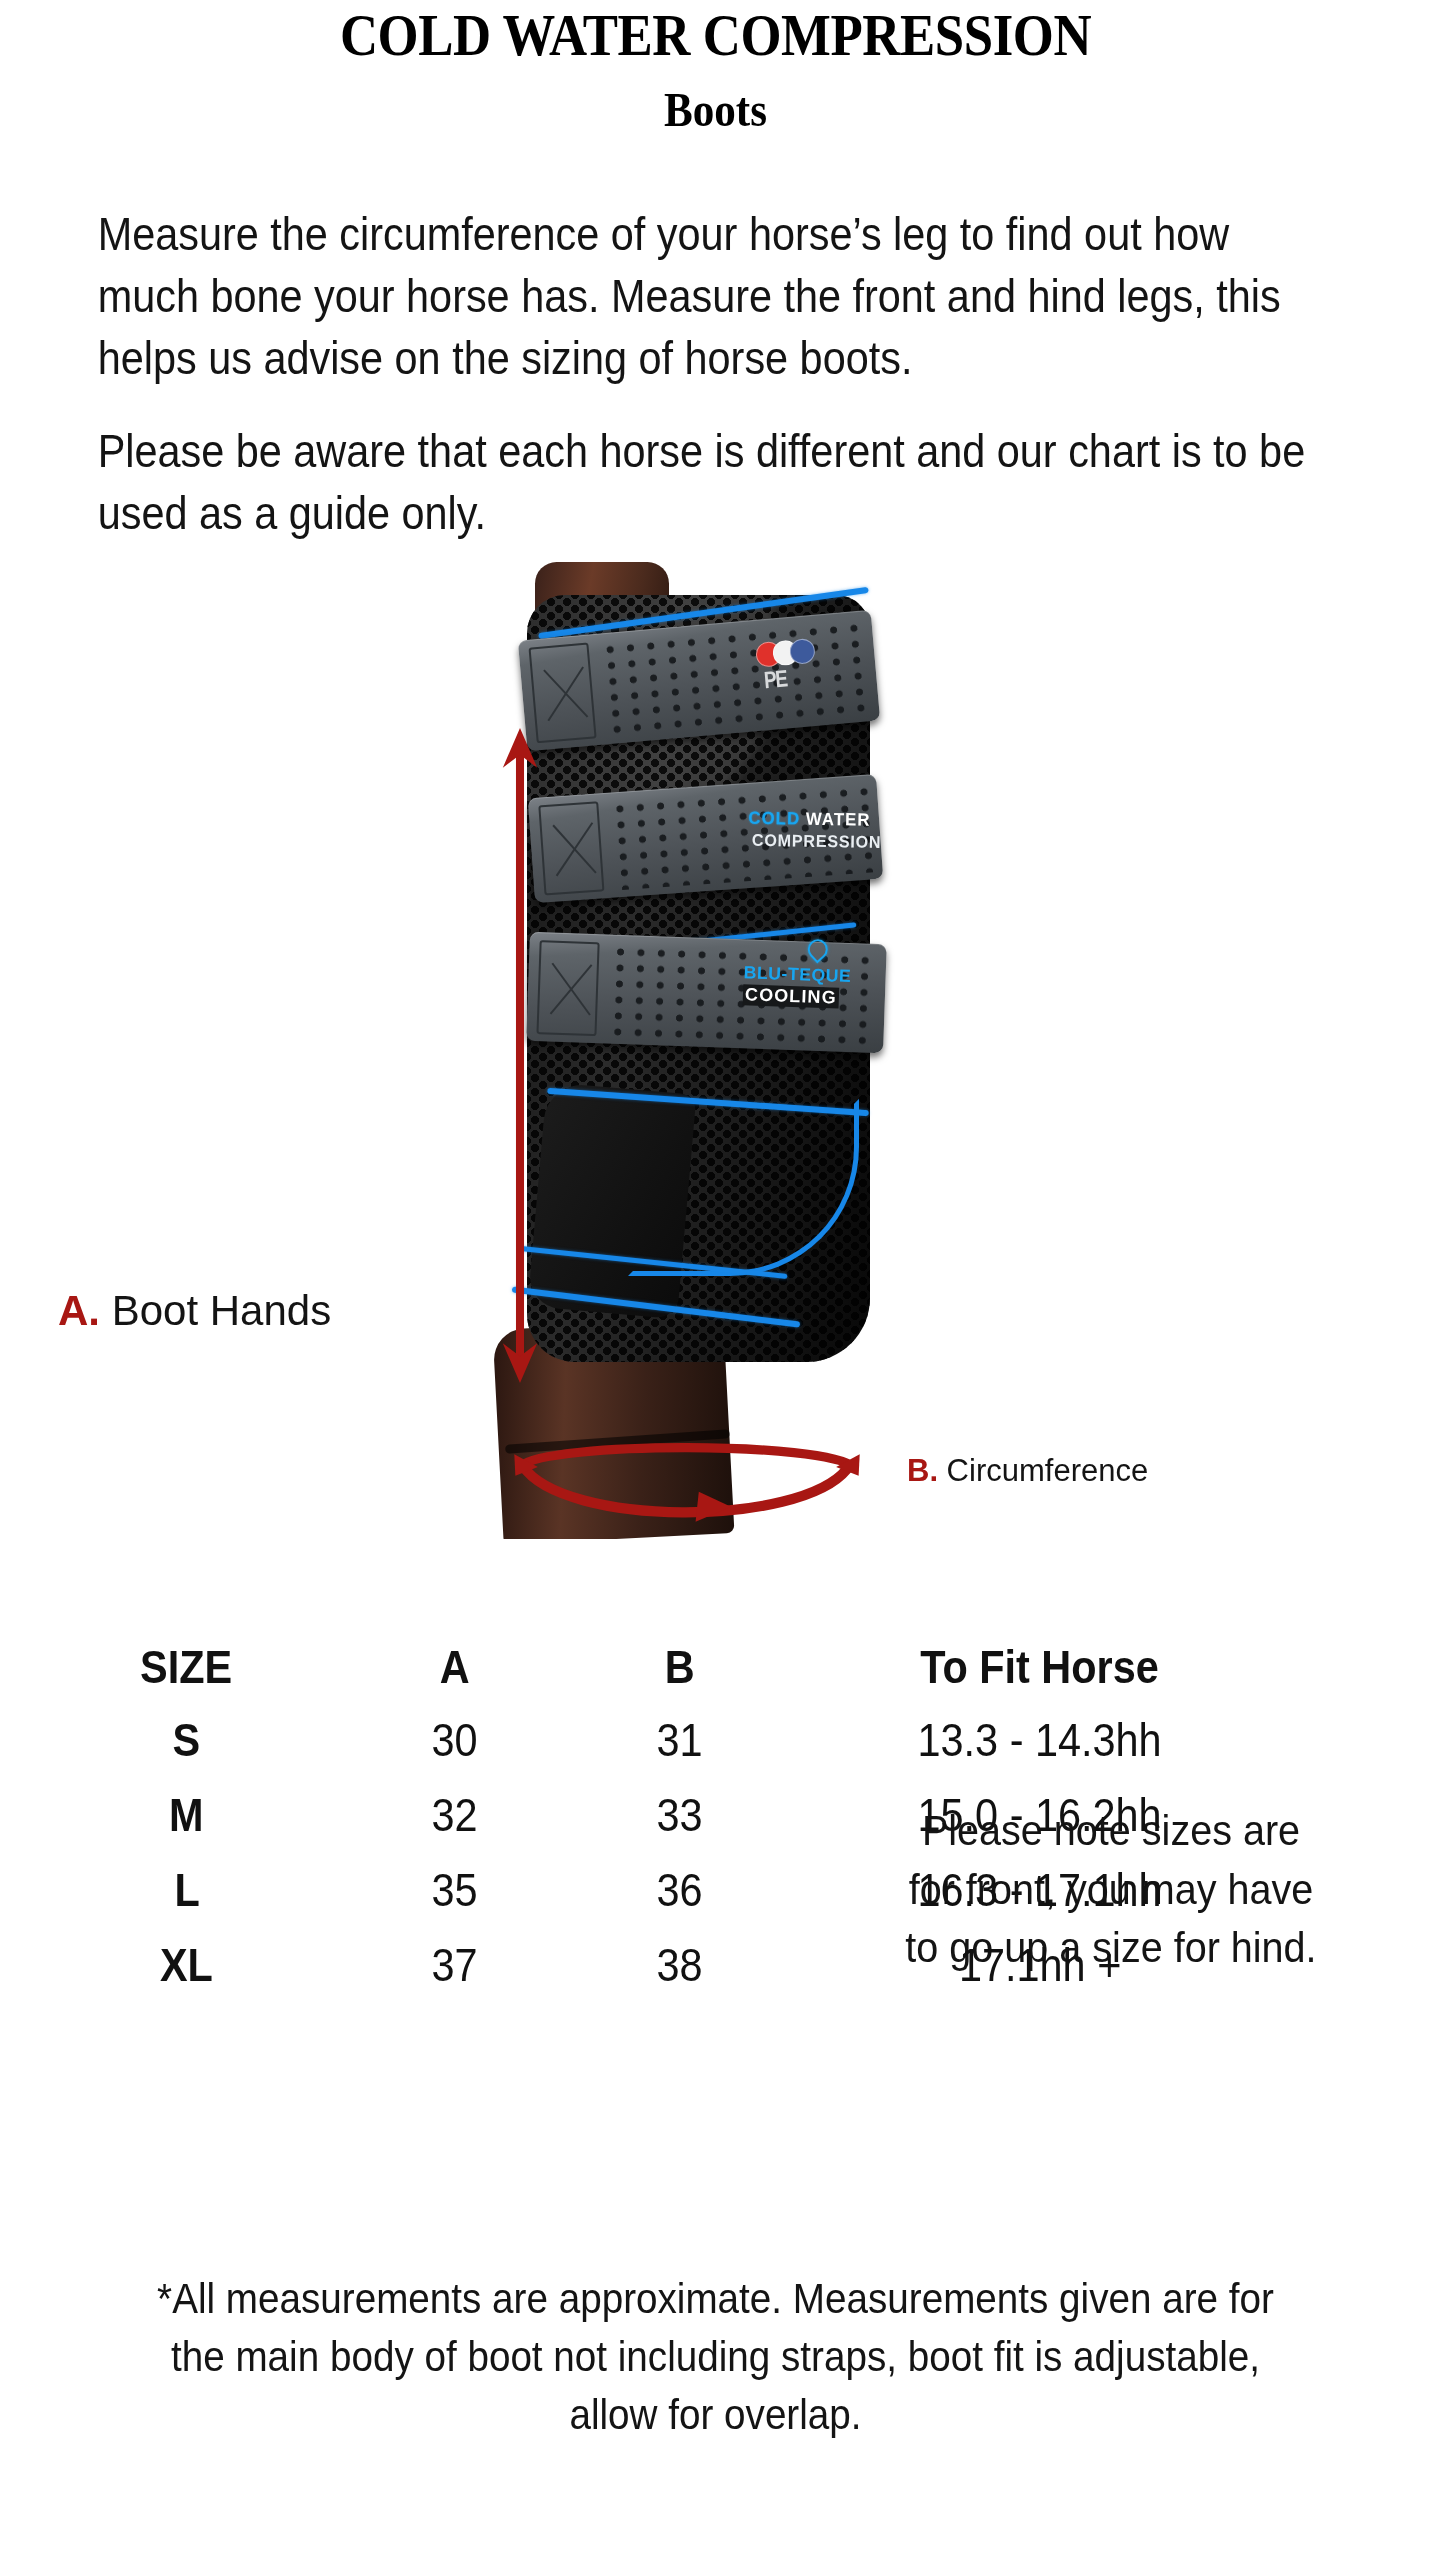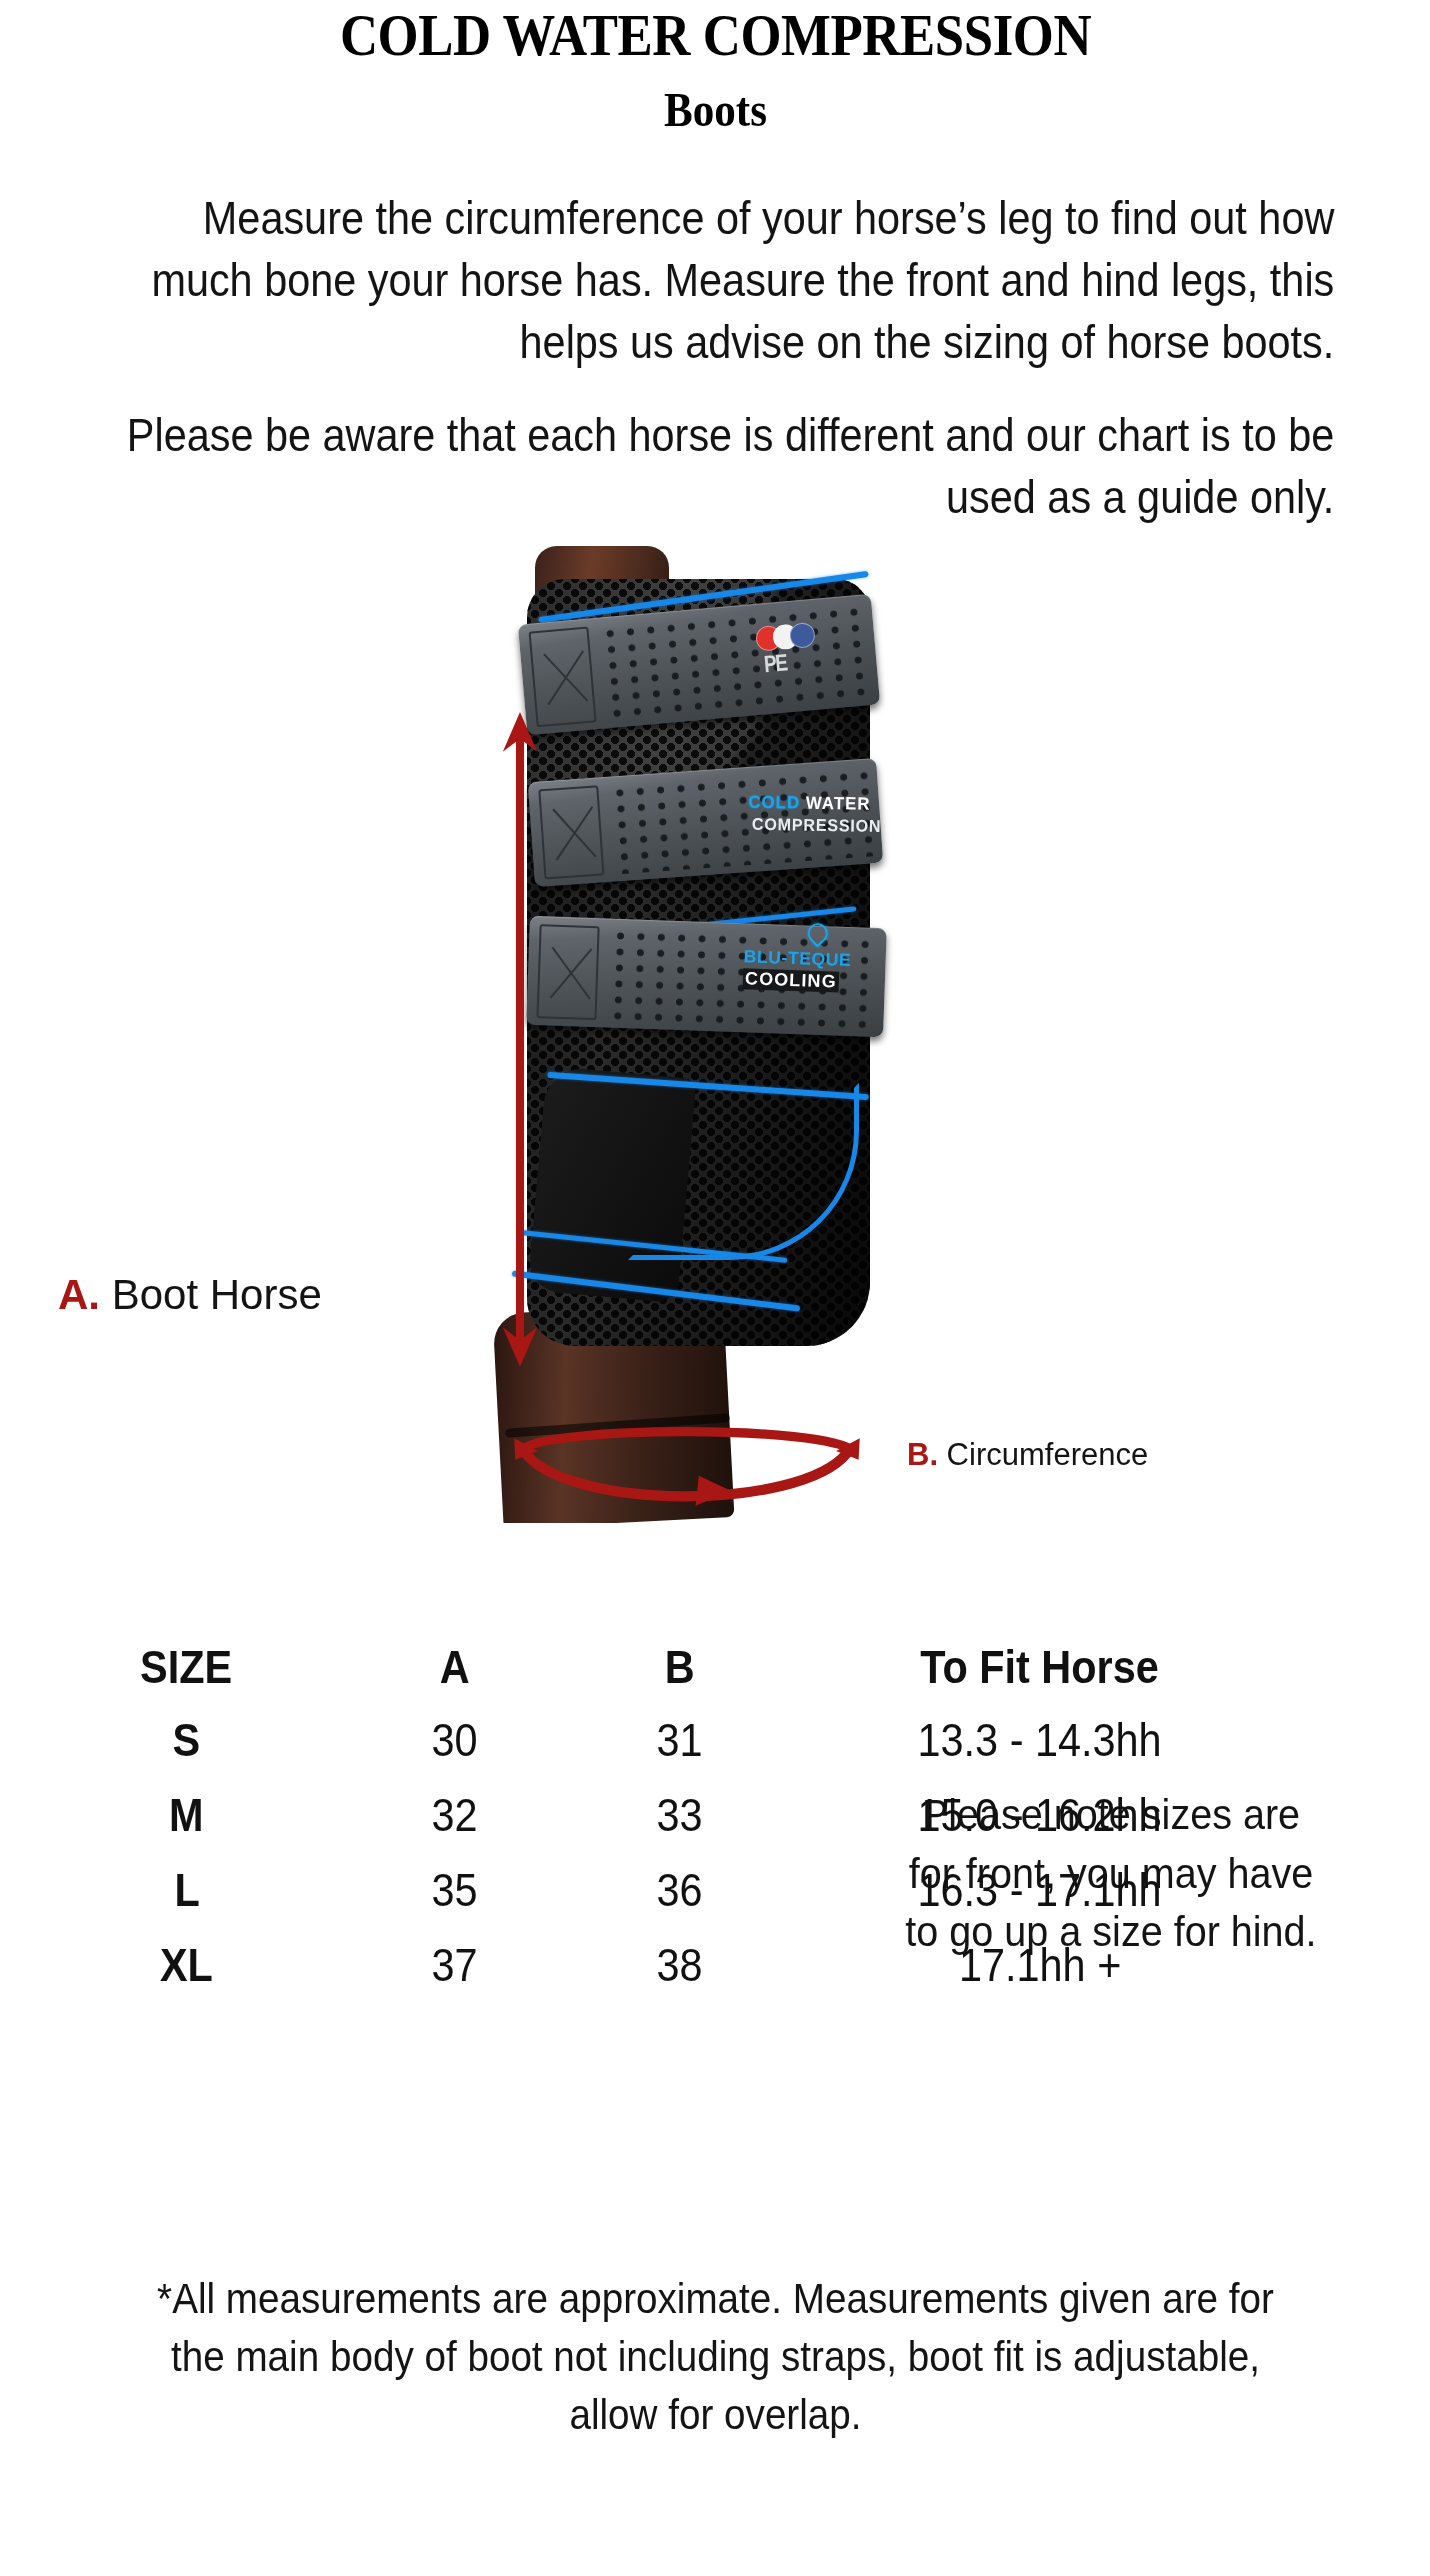--- a/index.html
+++ b/index.html
@@ -20,21 +20,21 @@
     line-height:1.05; color:#000;
     transform:scaleX(0.88);
   }
   #subtitle {
     font-size:49px; font-weight:700; line-height:1.25; color:#000;
     margin-top:11.8px;
     transform:scaleX(0.88);
   }
 
   
-  #intro { margin-top:48px; text-align:right; }
+  #intro { margin-top:64px; text-align:left; }
   .para {
     font-size:46px; line-height:1.34; font-weight:400; color:#141414;
     width:1374px; margin:0 auto;
     transform:scaleX(0.9);
   }
   #para2 { margin-top:32px; }
 
   
   #figure {
     position:relative;
@@ -292,21 +292,21 @@
     <svg width="376" height="118" viewBox="0 0 700 220" xmlns="http://www.w3.org/2000/svg" aria-hidden="true">
       <path d="M40,56 C90,10 610,10 660,58" stroke="#A81713" stroke-width="17" fill="none" stroke-linecap="round"></path>
       <path d="M44,56 C120,170 560,170 648,62" stroke="#A81713" stroke-width="19" fill="none" stroke-linecap="round"></path>
       <polygon points="28,34 72,58 30,74" fill="#A81713"></polygon>
       <polygon points="672,34 628,58 670,74" fill="#A81713"></polygon>
       <polygon points="372,104 432,132 366,160" fill="#A81713"></polygon>
     </svg>
   </div>
 
   <div class="anno" id="label-a">
-    <span class="letter">A.</span><span> Boot Horse</span>
+    <span class="letter">A.</span><span> Boot Hands</span>
   </div>
 
   <div class="anno" id="label-b">
     <span class="letter">B.</span><span> Circumference</span>
   </div>
 
   <div id="note-right">Please note sizes are for front, you may have to go up a size for hind.</div>
 </div>
 
 <div id="table-wrap">

